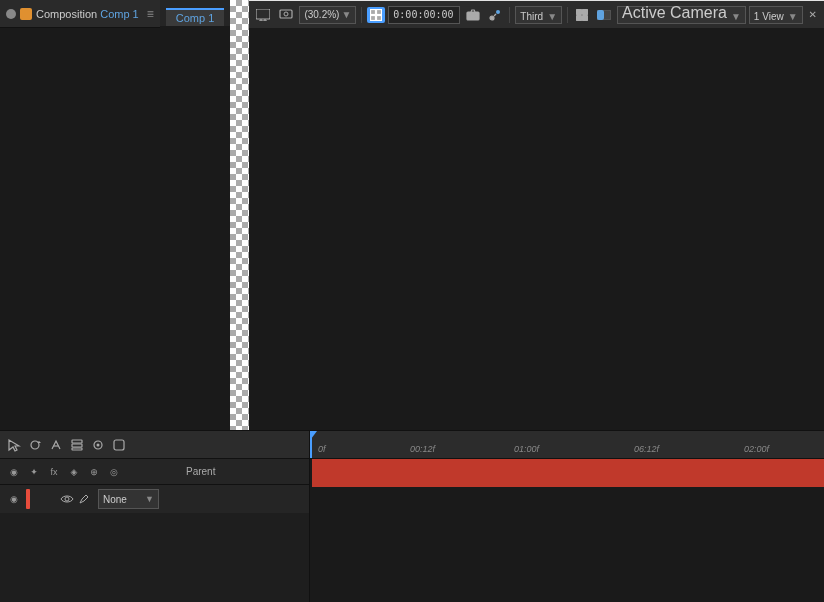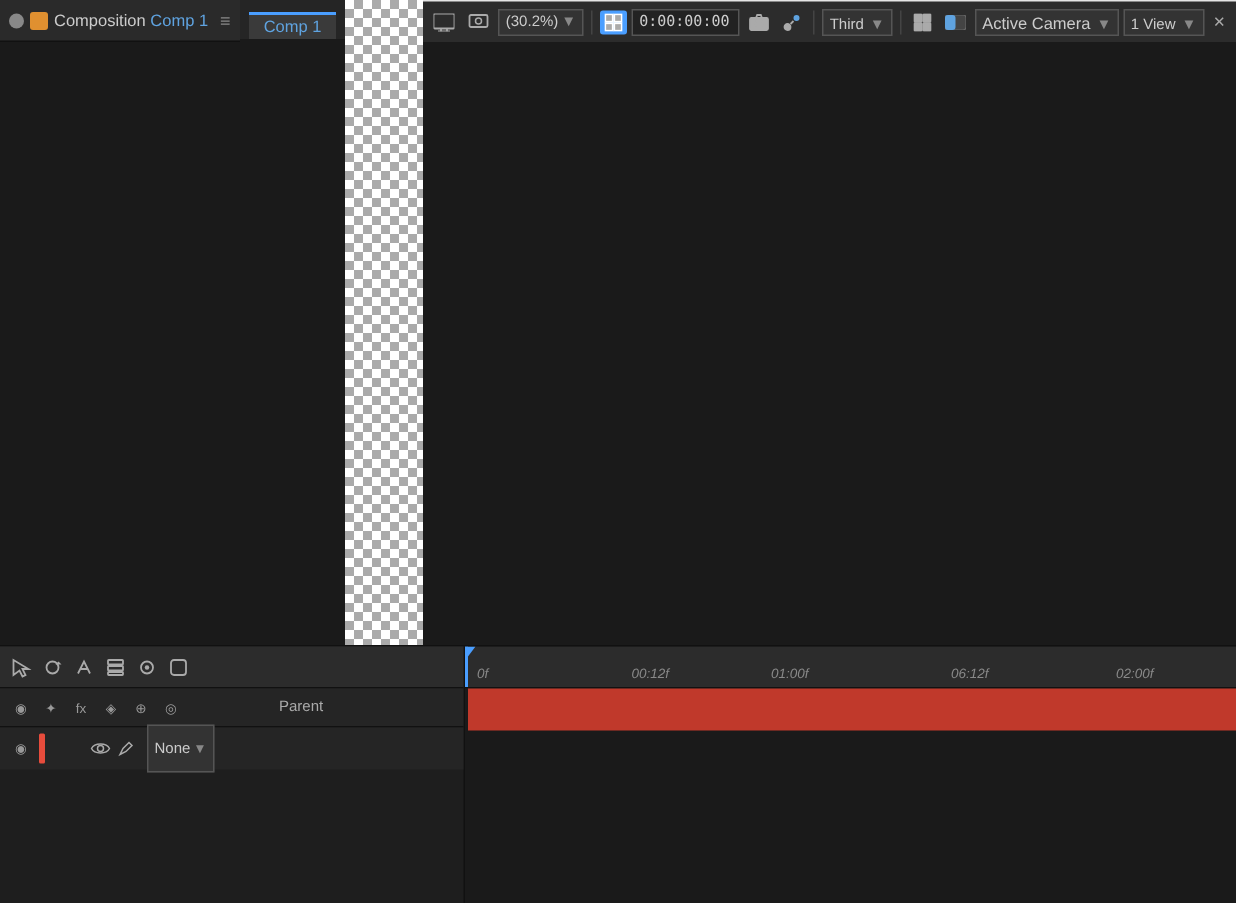--- a/index.html
+++ b/index.html
@@ -227,21 +227,21 @@
       background: #333;
       border: 1px solid #555;
       padding: 1px 4px;
       height: 18px;
       display: flex;
       align-items: center;
     }
 
     .active-camera-label {
       color: #ccc;
-      font-size: 11px;
+      font-size: 16px;
     }
 
     
     .bottom-section {
       flex: 1;
       display: flex;
       flex-direction: row;
       background: #1a1a1a;
       border-top: 1px solid #111;
     }
@@ -304,28 +304,28 @@
 
     .parent-label {
       font-size: 10px;
       color: #aaa;
       margin-left: 60px;
     }
 
     .parent-dropdown {
       display: flex;
       align-items: center;
-      gap: 0;
+      gap: 16px;
       background: #333;
       border: 1px solid #555;
       padding: 1px 4px;
       cursor: pointer;
       color: #ccc;
       font-size: 10px;
-      height: 32px;
+      height: 20px;
       margin-left: 4px;
     }
 
     
     .timeline-right {
       flex: 1;
       display: flex;
       flex-direction: column;
       background: #1a1a1a;
       overflow: hidden;
@@ -614,21 +614,21 @@
   <div class="timeline-right">
 
     <div class="timeline-ruler">
 
       <div class="playhead">
         <div class="playhead-triangle"></div>
       </div>
 
       <div class="ruler-tick">
         <span class="ruler-label" style="left:4px">0f</span>
-        <span class="ruler-label" style="left:107px">00:12f</span>
+        <span class="ruler-label" style="left:96px">00:12f</span>
         <span class="ruler-label" style="left:200px">01:00f</span>
         <span class="ruler-label" style="left:320px">06:12f</span>
         <span class="ruler-label" style="left:430px">02:00f</span>
       </div>
     </div>
 
     <div class="timeline-tracks">
       <div class="track-layer"></div>
     </div>
 

